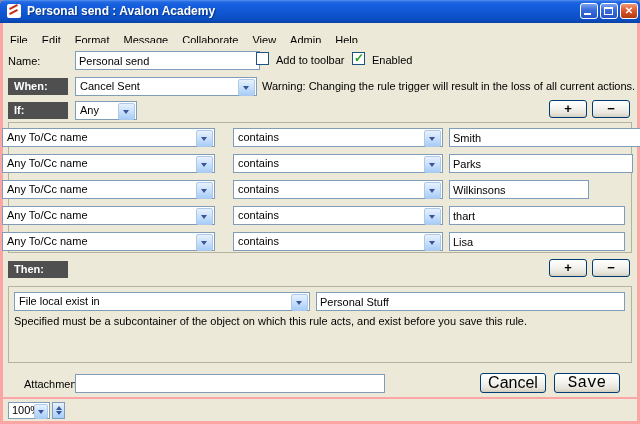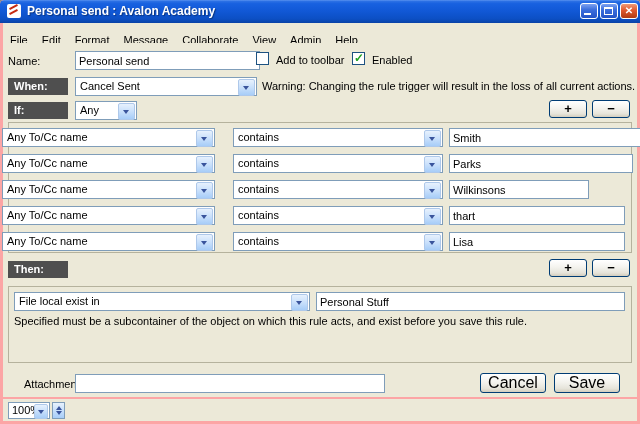--- a/index.html
+++ b/index.html
@@ -188,21 +188,21 @@
   <div class="dd" style="left:14px;top:292px;width:296px;">
     <span class="dd-txt">File local exist in</span>
     <span class="dd-arrow"></span>
   </div>
   <input class="fld" style="left: 316px; top: 292px; width: 309px;" value="Personal Stuff">
   <span class="note" style="left:14px;top:315px;">Specified must be a subcontainer of the object on which this rule acts, and  exist before you save this rule.</span>
 
   <span class="lbl" style="left:24px;top:378px;">Attachment:</span>
   <input class="fld" style="left: 75px; top: 374px; width: 310px;" value="">
   <div class="xpbtn footbtn" style="left:480px;top:373px;">Cancel</div>
-  <div class="xpbtn footbtn" style="left:554px;top:373px;">Save</div>
+  <div class="xpbtn footbtn" style="left:554px;top:373px;font-family:Liberation Mono, monospace;">Save</div>
 
   <div class="statusbar">
     <div class="zoombox">
       <span class="zoom-txt">100%</span>
       <span class="zoom-arrow"></span>
     </div>
     <div class="spinner">
       <span class="spin-up"></span>
       <span class="spin-down"></span>
     </div>

